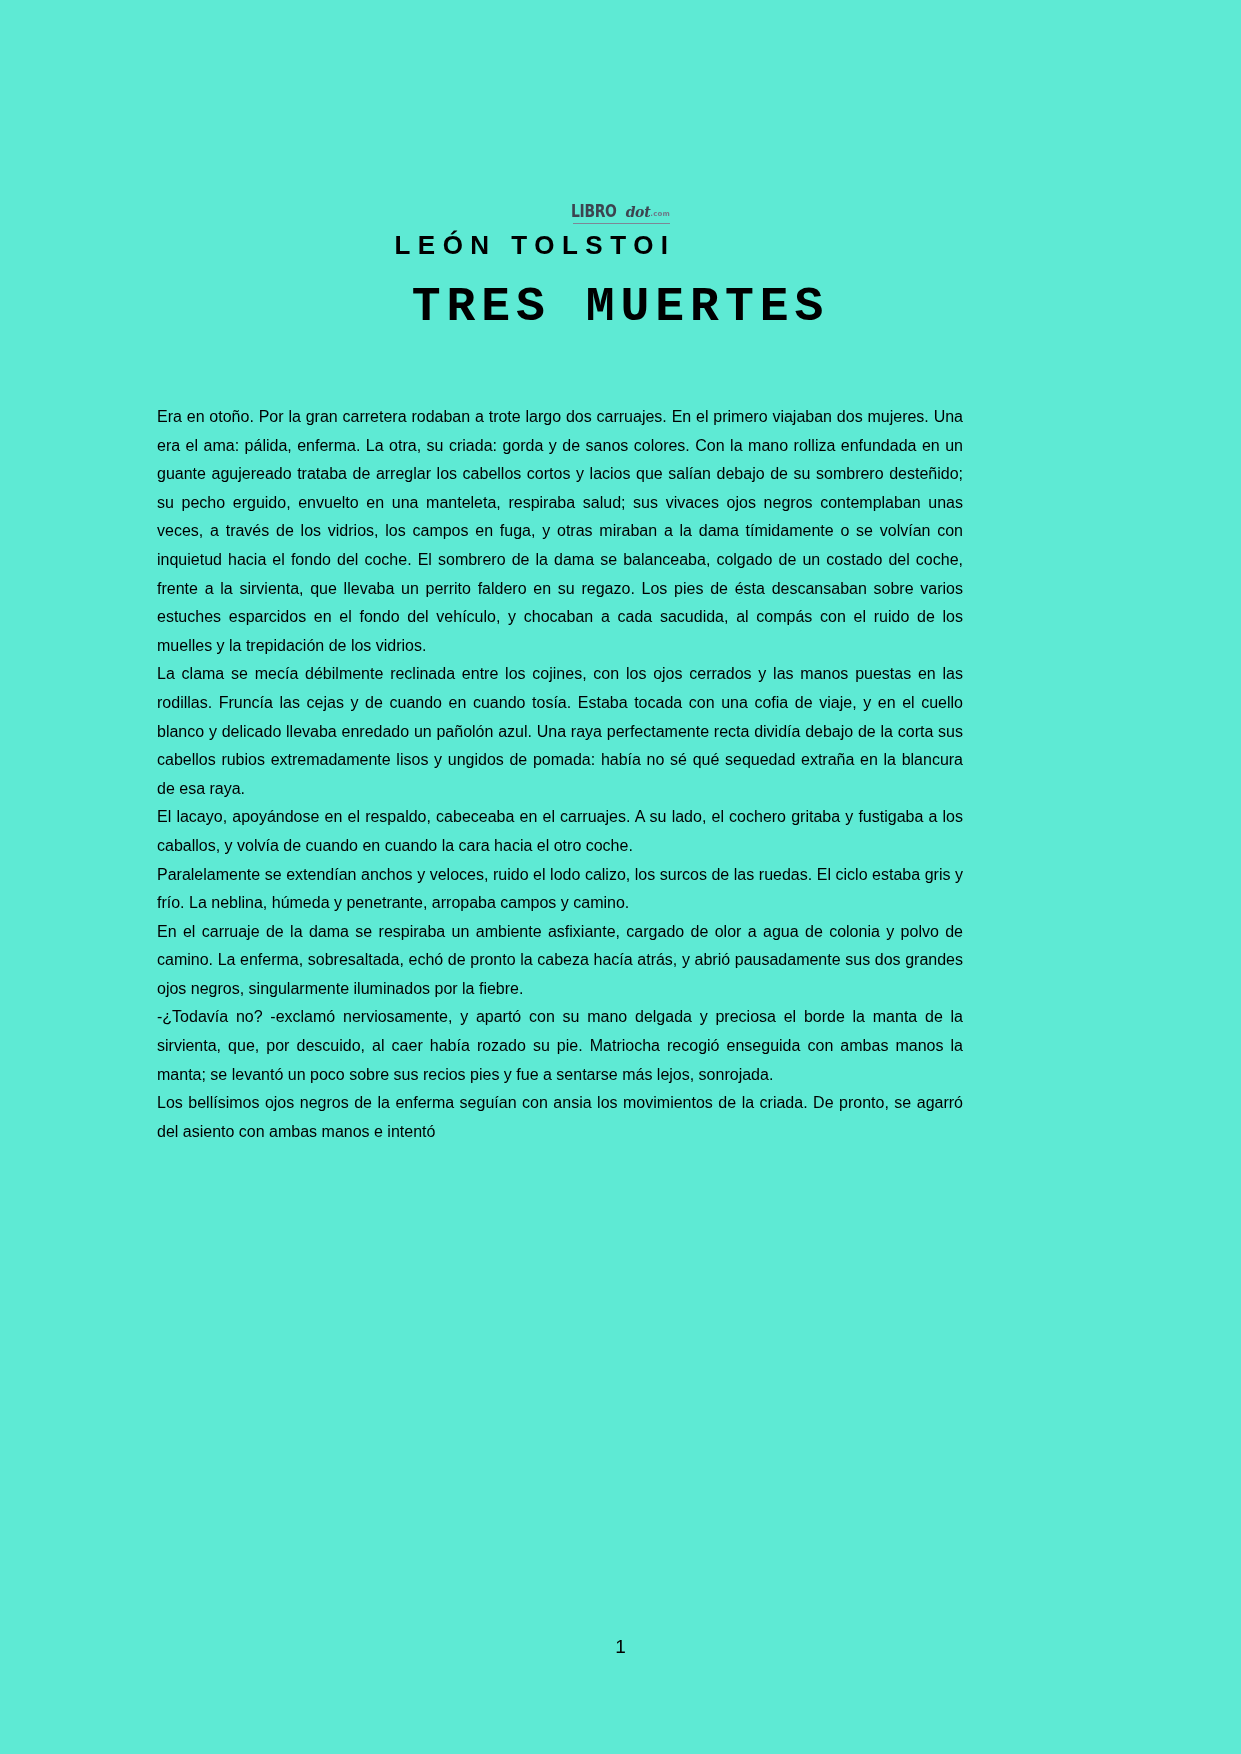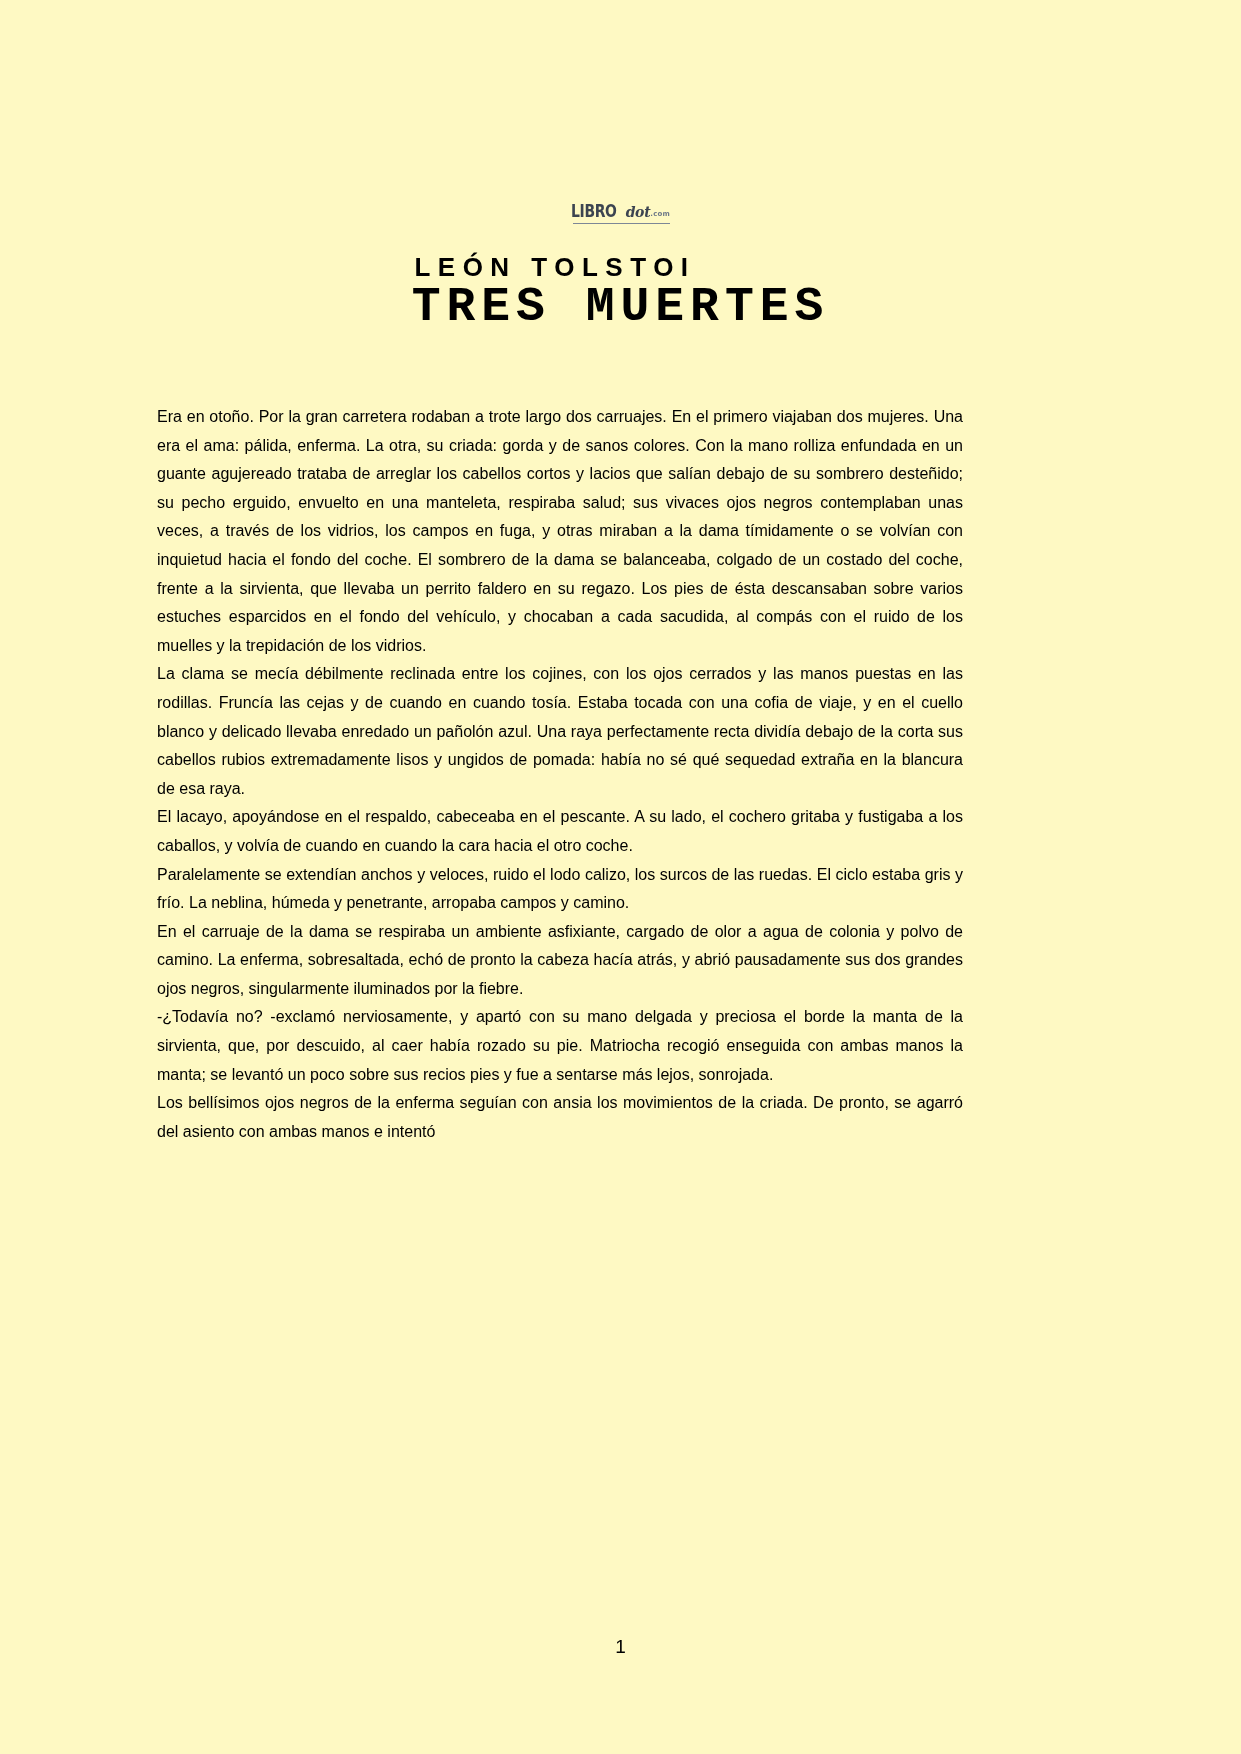--- a/index.html
+++ b/index.html
@@ -15,21 +15,21 @@
     font-family: "Liberation Sans", sans-serif;
     color: #000000;
     overflow: hidden;
   }
 
   .page {
     position: absolute;
     left: 0; top: 0;
     width: 1241px;
     height: 1754px;
-    background: #fef9c3;
+    background: #5eead4;
     box-sizing: border-box;
   }
 
   
   .logo-wrap {
     position: absolute;
     top: 203px;
     left: 0;
     width: 1241px;
     text-align: center;
@@ -73,30 +73,29 @@
     font-weight: 700;
     font-size: 7px;
     color: #6e7888;
     letter-spacing: 0.2px;
     vertical-align: 1px;
   }
 
   
   .author {
     position: absolute;
-    top: 254px;
+    top: 232px;
     left: 0;
     width: 1070px;
     text-align: center;
     font-weight: 700;
     font-size: 26px;
     letter-spacing: 7.5px;
     line-height: 1.05;
     white-space: nowrap;
-    padding-left: 20px;
   }
   .book-title {
     position: absolute;
     top: 280px;
     left: 0;
     width: 1241px;
     text-align: center;
     font-weight: 700;
     font-size: 48px;
     letter-spacing: 6px;
@@ -147,21 +146,21 @@
       <span class="logo-rule"></span>
     </span>
   </div>
 
   <div class="author">LEÓN TOLSTOI</div>
   <div class="book-title">TRES MUERTES</div>
 
   <div class="body-text">
     <p>Era en otoño. Por la gran carretera rodaban a trote largo dos carruajes. En el primero viajaban dos mujeres. Una era el ama: pálida, enferma. La otra, su criada: gorda y de sanos colores. Con la mano rolliza enfundada en un guante agujereado trataba de arreglar los cabellos cortos y lacios que salían debajo de su sombrero desteñido; su pecho erguido, envuelto en una manteleta, respiraba salud; sus vivaces ojos negros contemplaban unas veces, a través de los vidrios, los campos en fuga, y otras miraban a la dama tímidamente o se volvían con inquietud hacia el fondo del coche. El sombrero de la dama se balanceaba, colgado de un costado del coche, frente a la sirvienta, que llevaba un perrito faldero en su regazo. Los pies de ésta descansaban sobre varios estuches esparcidos en el fondo del vehículo, y chocaban a cada sacudida, al compás con el ruido de los muelles y la trepidación de los vidrios.</p>
     <p>La clama se mecía débilmente reclinada entre los cojines, con los ojos cerrados y las manos puestas en las rodillas. Fruncía las cejas y de cuando en cuando tosía. Estaba tocada con una cofia de viaje, y en el cuello blanco y delicado llevaba enredado un pañolón azul. Una raya perfectamente recta dividía debajo de la corta sus cabellos rubios extremadamente lisos y ungidos de pomada: había no sé qué sequedad extraña en la blancura de esa raya.</p>
-    <p>El lacayo, apoyándose en el respaldo, cabeceaba en el pescante. A su lado, el cochero gritaba y fustigaba a los caballos, y volvía de cuando en cuando la cara hacia el otro coche.</p>
+    <p>El lacayo, apoyándose en el respaldo, cabeceaba en el carruajes. A su lado, el cochero gritaba y fustigaba a los caballos, y volvía de cuando en cuando la cara hacia el otro coche.</p>
     <p>Paralelamente se extendían anchos y veloces, ruido el lodo calizo, los surcos de las ruedas. El ciclo estaba gris y frío. La neblina, húmeda y penetrante, arropaba campos y camino.</p>
     <p>En el carruaje de la dama se respiraba un ambiente asfixiante, cargado de olor a agua de colonia y polvo de camino. La enferma, sobresaltada, echó de pronto la cabeza hacía atrás, y abrió pausadamente sus dos grandes ojos negros, singularmente iluminados por la fiebre.</p>
     <p>-¿Todavía no? -exclamó nerviosamente, y apartó con su mano delgada y preciosa el borde la manta de la sirvienta, que, por descuido, al caer había rozado su pie. Matriocha recogió enseguida con ambas manos la manta; se levantó un poco sobre sus recios pies y fue a sentarse más lejos, sonrojada.</p>
     <p>Los bellísimos ojos negros de la enferma seguían con ansia los movimientos de la criada. De pronto, se agarró del asiento con ambas manos e intentó</p>
   </div>
 
   <div class="folio">1</div>
 
 </div>
 

